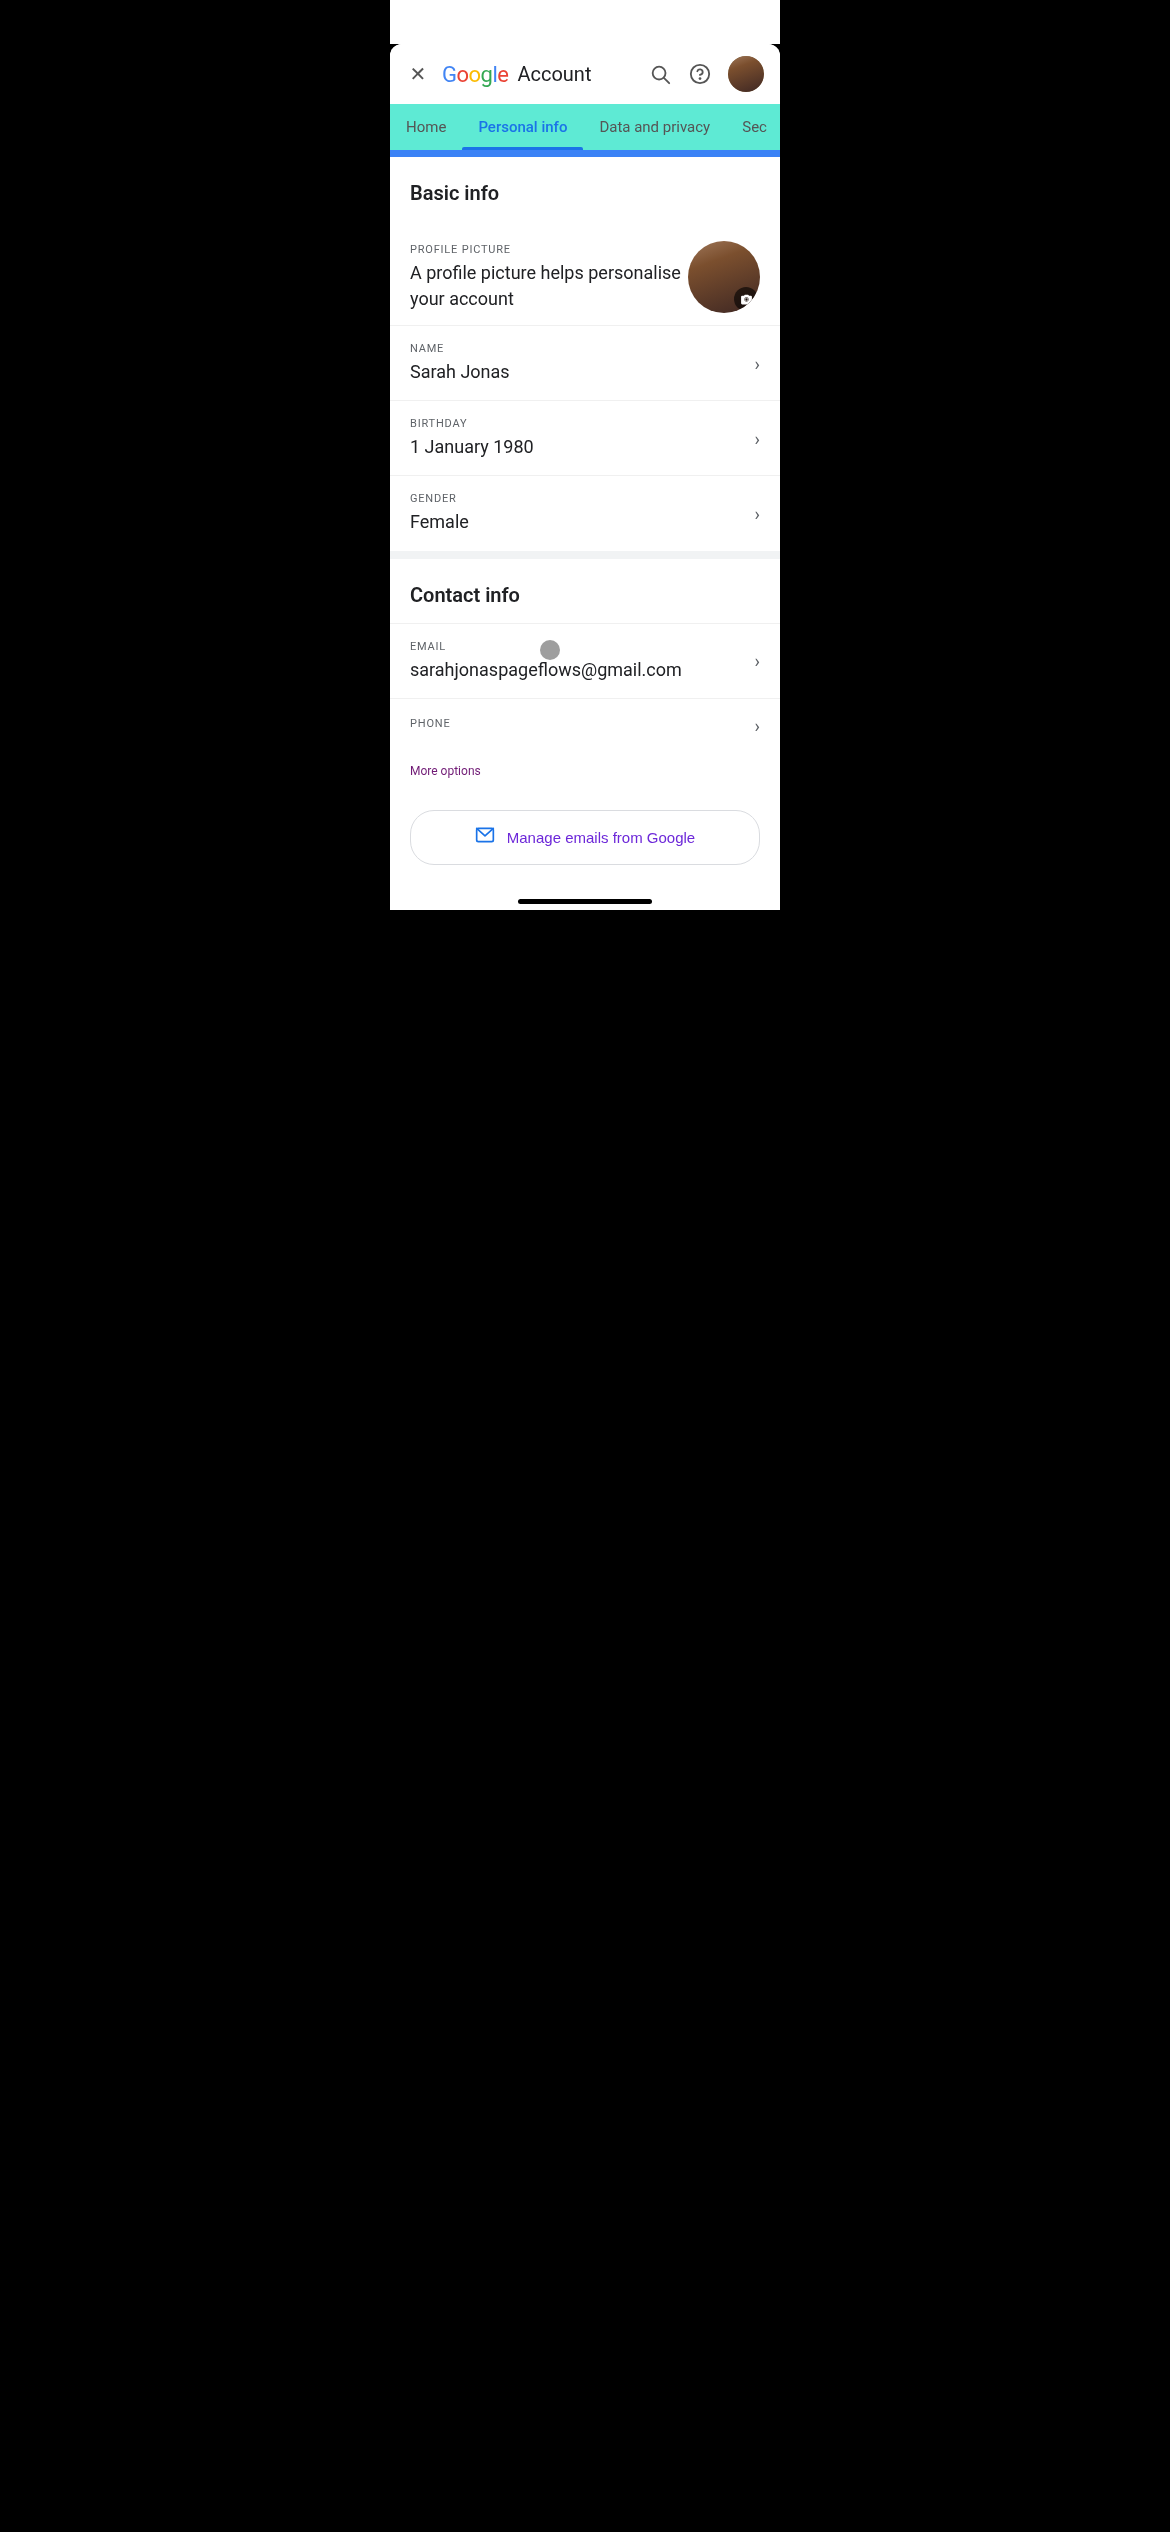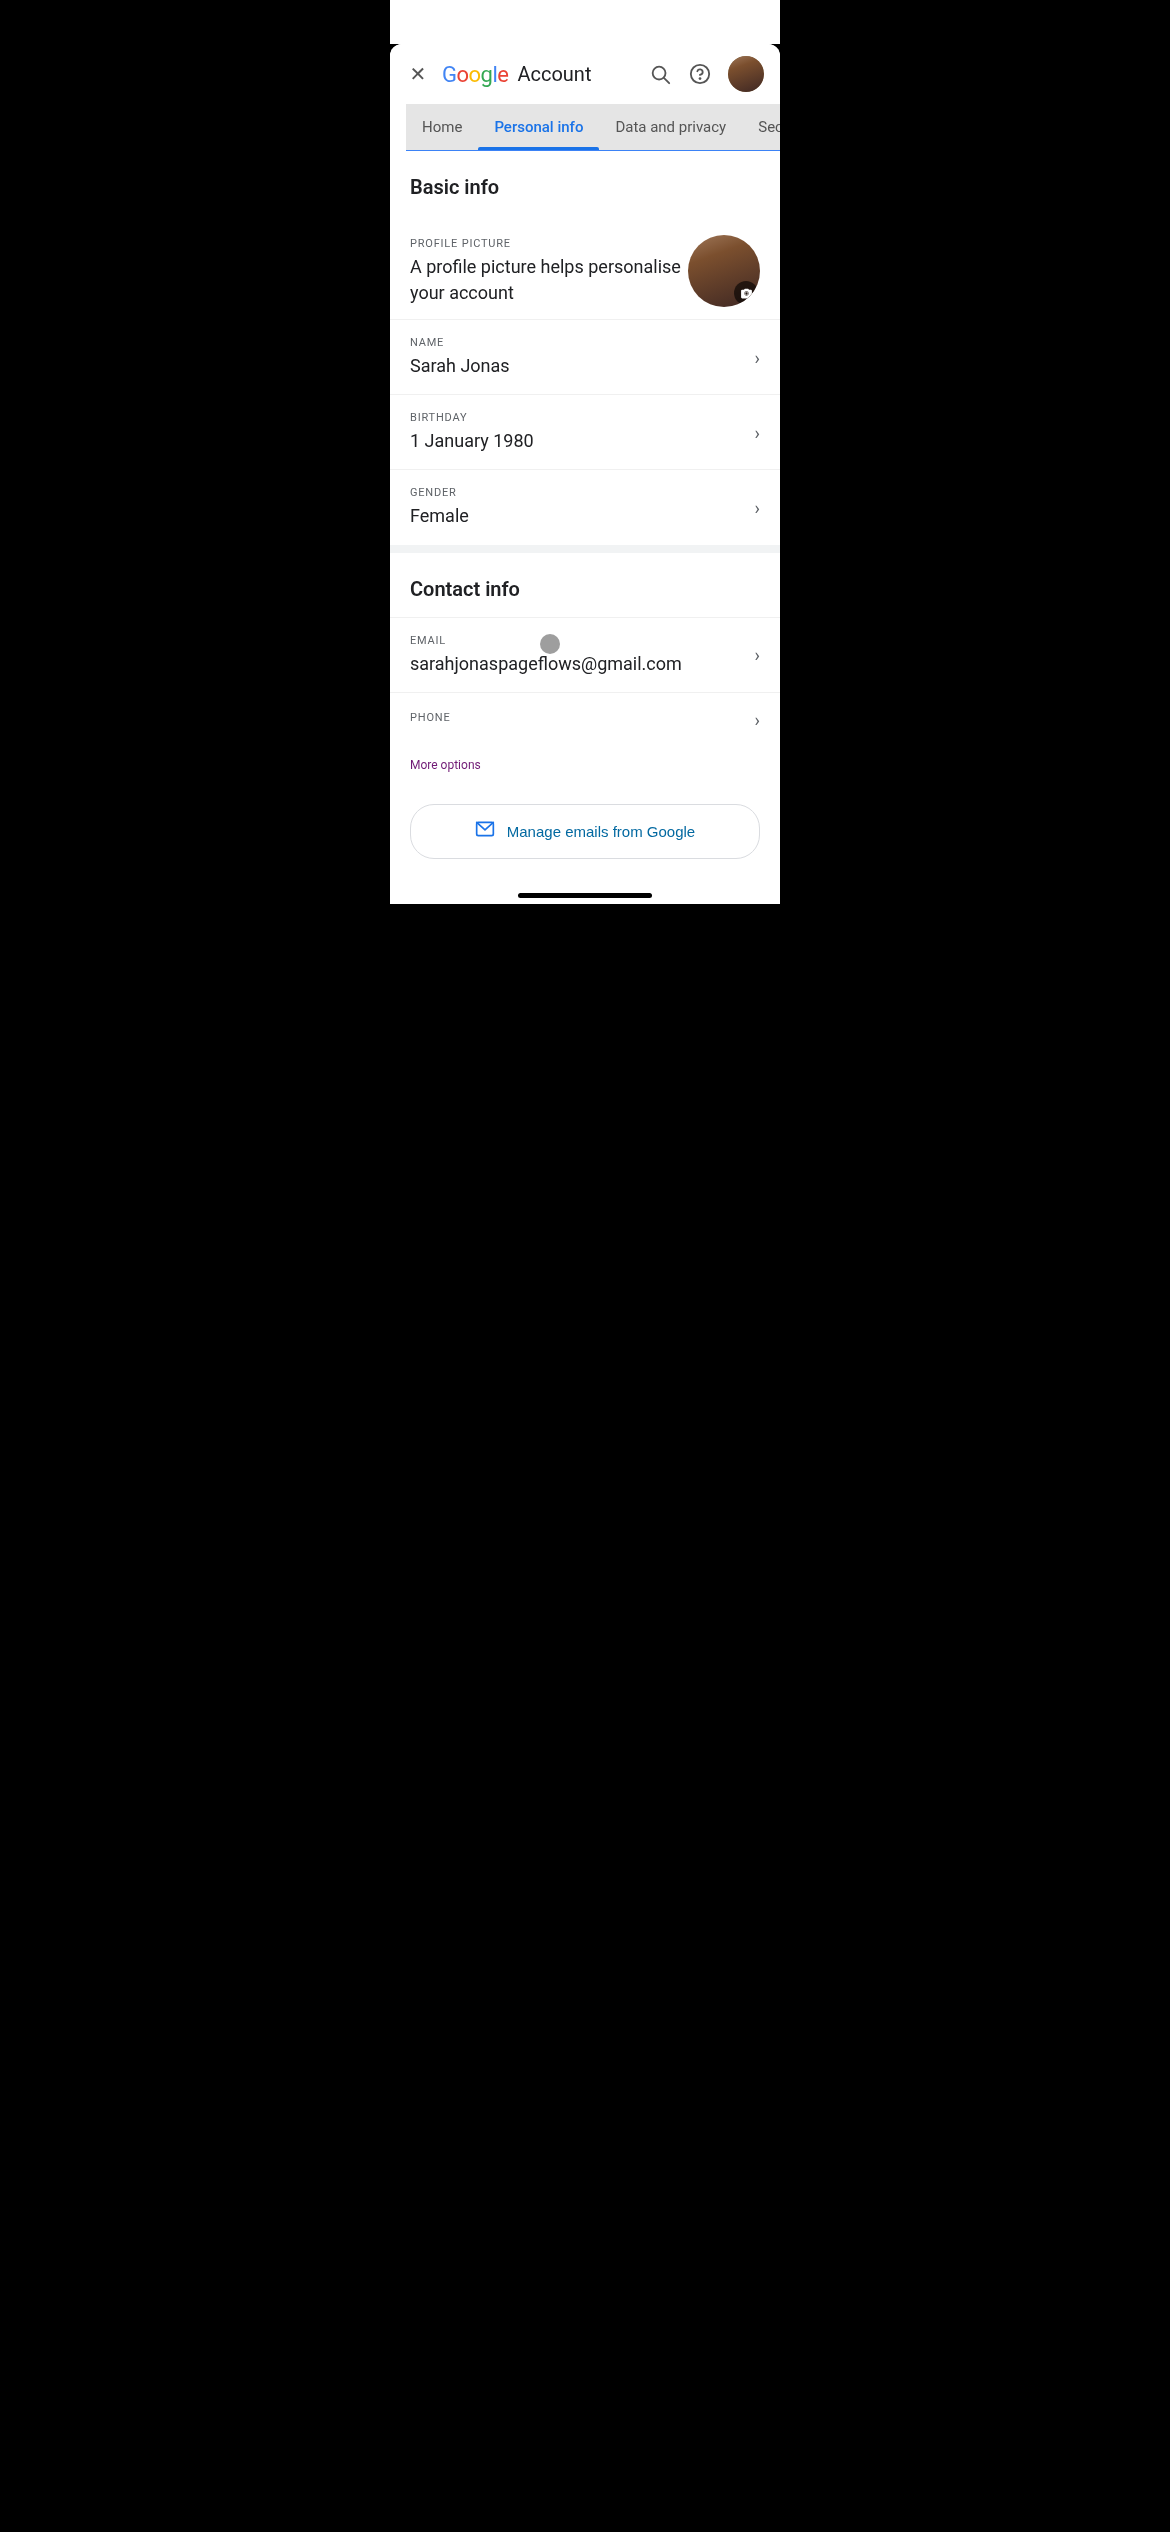--- a/index.html
+++ b/index.html
@@ -80,25 +80,24 @@
       overflow: hidden;
       background: #8B7355;
       display: flex;
       align-items: center;
       justify-content: center;
       cursor: pointer;
     }
     
     .nav-tabs {
       display: flex;
-      border-bottom: 1px solid #3b82f6;
-      background: #e5e5e5;
+      border-bottom: 7px solid #3b82f6;
+      background: #5eead4;
       overflow-x: auto;
       scrollbar-width: none;
-      margin-left: 16px;
     }
     .nav-tabs::-webkit-scrollbar { display: none; }
     .nav-tab {
       padding: 14px 16px;
       font-size: 15px;
       color: #555;
       cursor: pointer;
       white-space: nowrap;
       position: relative;
       font-weight: 400;
@@ -245,21 +244,21 @@
       align-items: center;
       justify-content: center;
       gap: 12px;
       width: 100%;
       padding: 14px 20px;
       border: 1.5px solid #dadce0;
       border-radius: 24px;
       background: #fff;
       cursor: pointer;
       font-size: 15px;
-      color: #0369a1;
+      color: #6d28d9;
       font-weight: 500;
     }
     .email-icon-btn {
       color: #1a73e8;
       font-size: 18px;
     }
     
     .home-indicator {
       display: flex;
       justify-content: center;

